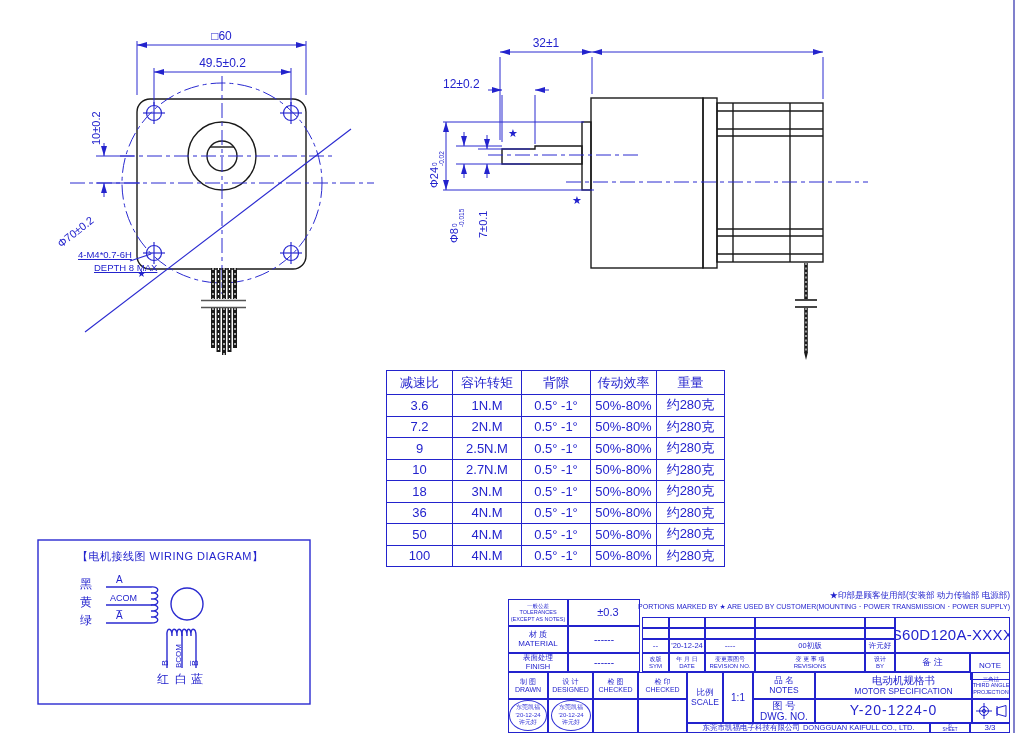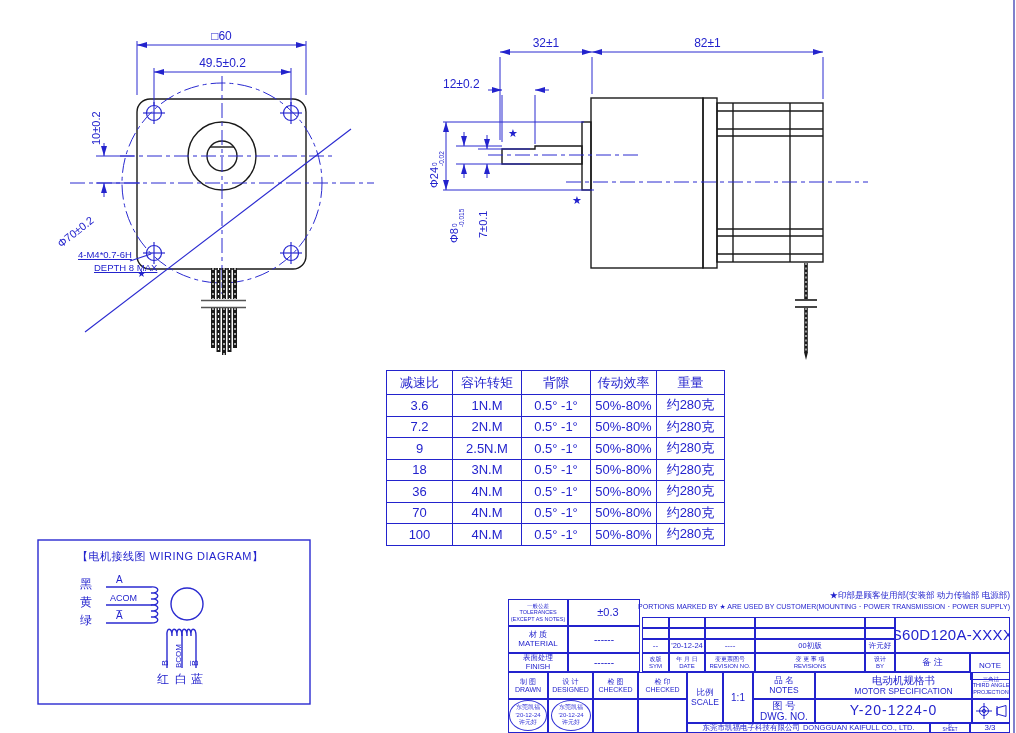--- a/index.html
+++ b/index.html
@@ -172,21 +172,20 @@
 
   <span class="t ctr" style="left:137px;top:30px;width:169px;font-size:12px;">□60</span>
   <span class="t ctr" style="left:154px;top:57px;width:137px;font-size:12px;">49.5±0.2</span>
   <span class="t rot" style="left:90px;top:145px;">10±0.2</span>
   <span class="t" style="left:55px;top:240px;transform:rotate(-38deg);transform-origin:0 0;">Φ70±0.2</span>
   <span class="t und" style="left:78px;top:250px;font-size:9.5px;">4-M4*0.7-6H</span>
   <span class="t und" style="left:78px;top:263px;font-size:9.5px;padding-left:16px;">DEPTH 8 MAX</span>
   <span class="t" style="left:137px;top:268px;font-size:10px;">★</span>
 
   <span class="t ctr" style="left:500px;top:37px;width:92px;font-size:12px;">32±1</span>
-  <span class="t ctr" style="left:592px;top:37px;width:231px;font-size:12px;">82±1</span>
   <span class="t" style="left:443px;top:78px;font-size:12px;">12±0.2</span>
   <span class="t rot" style="left:428px;top:188px;"><span>Φ24</span><span class="stk">
         <span>0</span>
         <span>-0.02</span>
       </span></span>
   <span class="t rot" style="left:448px;top:243px;"><span>Φ8</span><span class="stk">
         <span>0</span>
         <span>-0.015</span>
       </span></span>
   <span class="t rot" style="left:477px;top:238px;">7±0.1</span>
@@ -224,35 +223,42 @@
           <td>约280克</td>
         </tr>
     <tr>
           <td>9</td>
           <td>2.5N.M</td>
           <td>0.5° -1°</td>
           <td>50%-80%</td>
           <td>约280克</td>
         </tr>
     <tr>
+          <td>10</td>
+          <td>2.7N.M</td>
+          <td>0.5° -1°</td>
+          <td>50%-80%</td>
+          <td>约280克</td>
+        </tr>
+    <tr>
           <td>18</td>
           <td>3N.M</td>
           <td>0.5° -1°</td>
           <td>50%-80%</td>
           <td>约280克</td>
         </tr>
     <tr>
           <td>36</td>
           <td>4N.M</td>
           <td>0.5° -1°</td>
           <td>50%-80%</td>
           <td>约280克</td>
         </tr>
     <tr>
-          <td>70</td>
+          <td>50</td>
           <td>4N.M</td>
           <td>0.5° -1°</td>
           <td>50%-80%</td>
           <td>约280克</td>
         </tr>
     <tr>
           <td>100</td>
           <td>4N.M</td>
           <td>0.5° -1°</td>
           <td>50%-80%</td>

